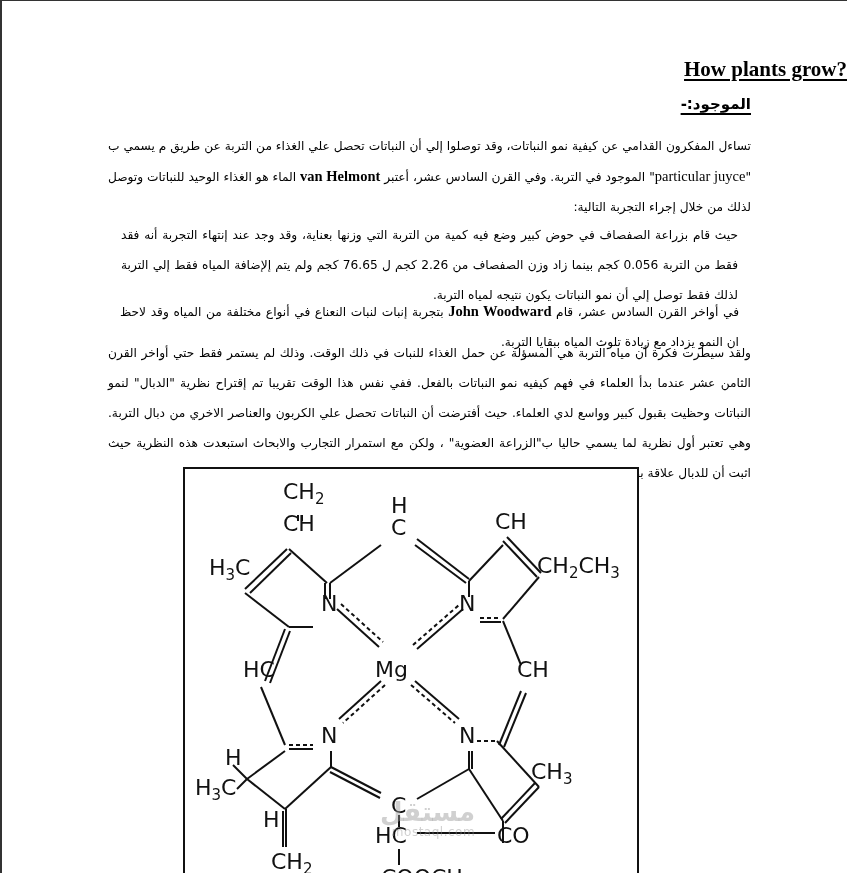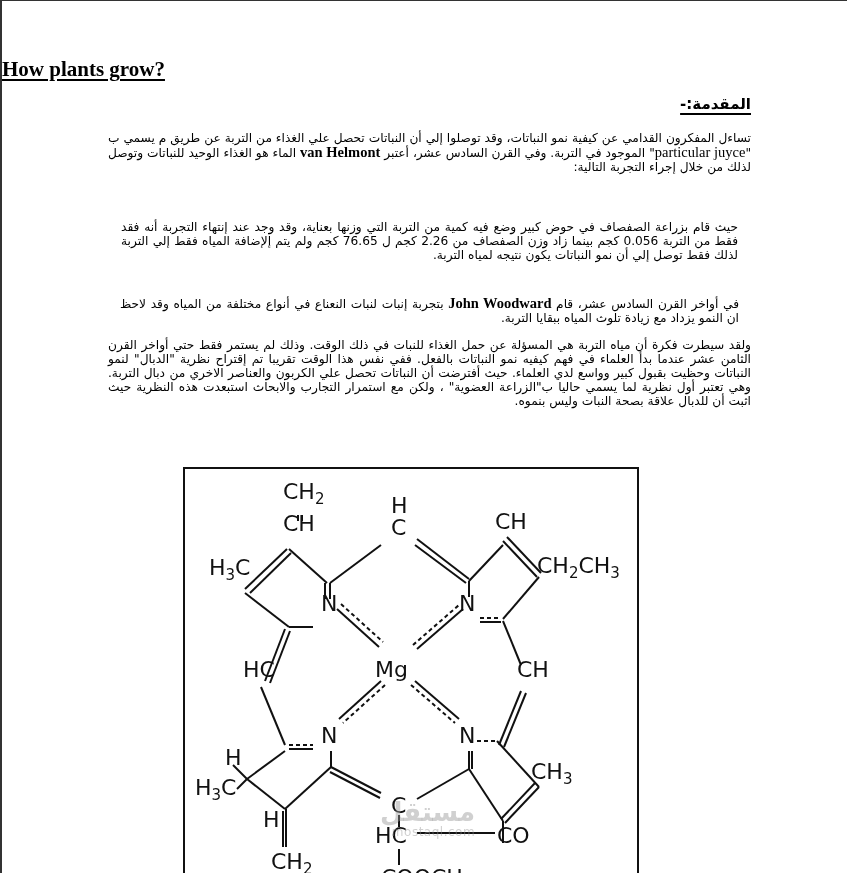--- a/index.html
+++ b/index.html
@@ -8,37 +8,37 @@
     background: #ffffff;
     border-top: 1px solid #333333;
     border-left: 2px solid #333333;
     box-sizing: border-box;
     position: relative;
     font-family: "Liberation Serif", serif;
     color: #000;
   }
   .title {
     position: absolute; left: 0; right: 0; top: 56px;
-    text-align: left;
+    text-align: right;
     font-family: "Liberation Serif", serif;
     font-weight: bold; font-size: 21px;
   }
   .title span { text-decoration: underline; text-decoration-thickness: 2px; text-underline-offset: 3px; }
   .heading {
     position: absolute; right: 96px; top: 94px;
     direction: rtl;
     font-family: "DejaVu Sans", sans-serif;
     font-weight: bold; font-size: 15px;
     text-decoration: underline; text-decoration-thickness: 2px; text-underline-offset: 4px;
   }
   .para {
     position: absolute; left: 106px; right: 96px;
     direction: rtl; text-align: justify; text-align-last: right;
     font-family: "DejaVu Sans", sans-serif;
-    font-size: 12.2px; line-height: 14px;
+    font-size: 12.2px; line-height: 30px;
   }
   .para b { font-family: "Liberation Serif", serif; font-weight: bold; font-size: 14.5px; }
   .para .latin { font-family: "Liberation Serif", serif; font-size: 14.5px; }
   #p1 { top: 130px; }
   #p2 { top: 206px; }
   #p3 { top: 283px; }
   #p4 { top: 337px; }
 
   .figure {
     position: absolute; left: 181px; top: 466px;
@@ -61,21 +61,21 @@
     pointer-events: none;
   }
   .watermark .logo { font-size: 26px; font-weight: bold; line-height: 26px; }
   .watermark .site { font-size: 12px; letter-spacing: 0.5px; }
 </style>
 </head>
 <body>
 
 <div class="title"><span>How plants grow?</span></div>
 
-<div class="heading">المقدمة:-</div>
+<div class="heading">الموجود:-</div>
 
 <p class="para" id="p1" style="margin:0"><span>تساءل المفكرون القدامي عن كيفية نمو النباتات، وقد توصلوا إلي أن النباتات تحصل علي الغذاء من التربة عن طريق م يسمي ب "</span><span class="latin">particular juyce</span><span>" الموجود في التربة. وفي القرن السادس عشر، أعتبر </span><b>van Helmont</b><span> الماء هو الغذاء الوحيد للنباتات وتوصل لذلك من خلال إجراء التجربة التالية:</span></p>
 
 <p class="para" id="p2" style="margin:13px">حيث قام بزراعة الصفصاف في حوض كبير وضع فيه كمية من التربة التي وزنها بعناية، وقد وجد عند إنتهاء التجربة أنه فقد فقط من التربة 0.056 كجم بينما زاد وزن الصفصاف من  2.26 كجم ل 76.65 كجم ولم يتم إلإضافة المياه فقط إلي التربة لذلك فقط توصل إلي أن نمو النباتات يكون نتيجه لمياه التربة.</p>
 
 <p class="para" id="p3" style="margin:12px"><span>في أواخر القرن السادس عشر، قام </span><b>John Woodward</b><span> بتجربة إنبات لنبات النعناع في أنواع مختلفة من المياه وقد لاحظ ان النمو يزداد مع زيادة تلوث المياه ببقايا التربة.</span></p>
 
 <p class="para" id="p4" style="margin:0">ولقد سيطرت فكرة أن مياه التربة هي المسؤلة عن حمل الغذاء للنبات في ذلك الوقت. وذلك لم يستمر فقط حتي أواخر القرن الثامن عشر عندما بدأ العلماء في فهم كيفيه نمو النباتات بالفعل. ففي نفس هذا الوقت تقريبا تم إقتراح نظرية "الدبال" لنمو النباتات وحظيت بقبول كبير وواسع لدي العلماء. حيث أفترضت أن النباتات تحصل علي الكربون والعناصر الاخري من دبال التربة. وهي تعتبر أول نظرية لما يسمي حاليا ب"الزراعة العضوية" ، ولكن مع استمرار التجارب والابحاث استبعدت هذه النظرية حيث اثبت أن للدبال علاقة بصحة النبات وليس بنموه.</p>
 
 <div class="figure">

